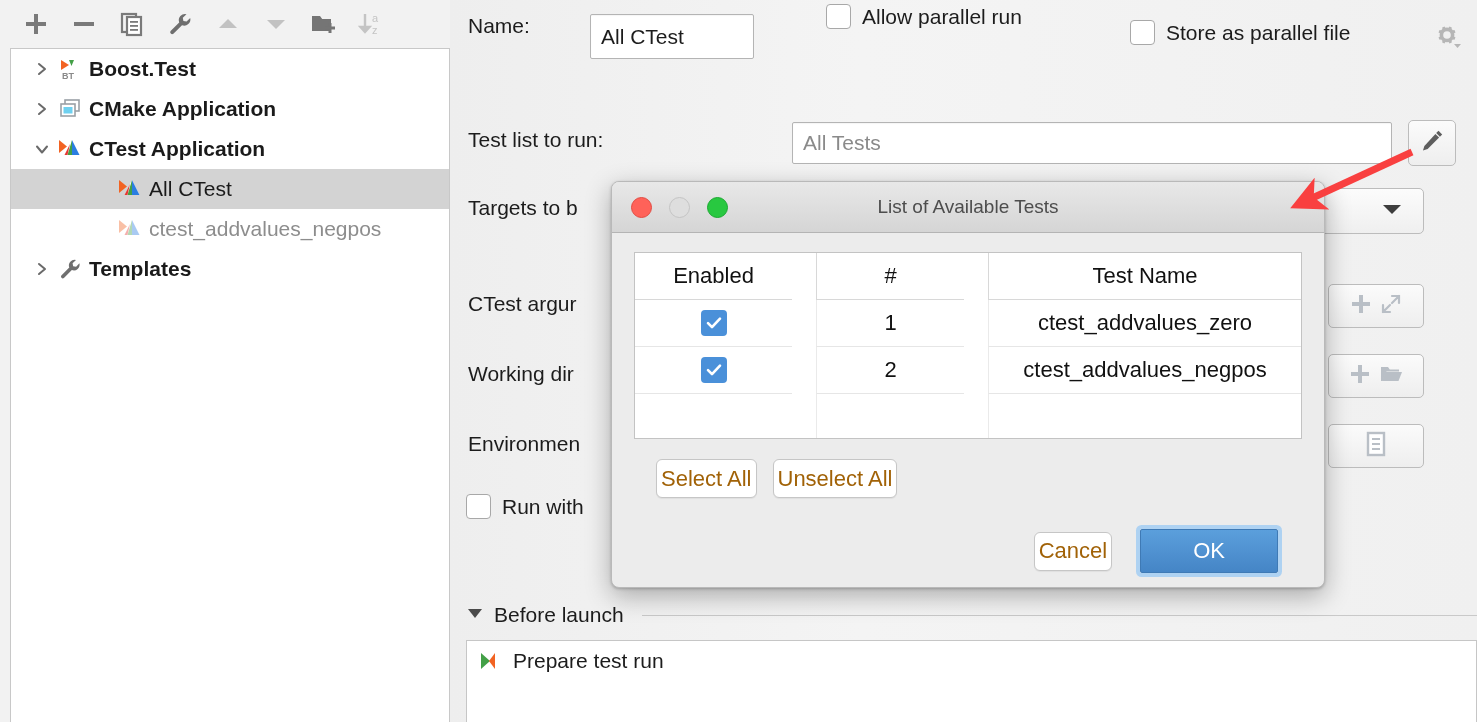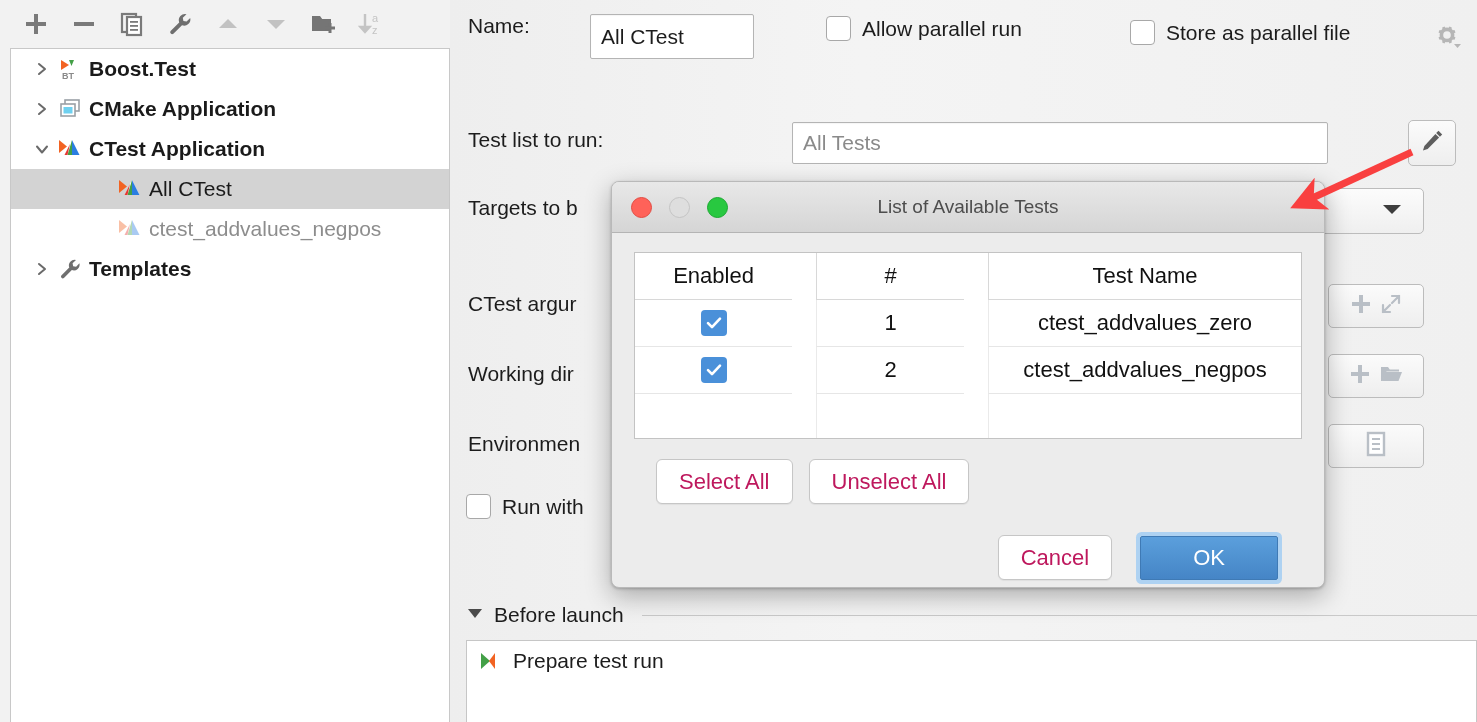--- a/index.html
+++ b/index.html
@@ -104,21 +104,21 @@
   .td-empty { height: 44px; border-bottom: none; }
   .cb-checked {
     width: 26px; height: 26px; background: #4a90d9; border-radius: 4px;
     display: flex; align-items: center; justify-content: center; cursor: pointer;
   }
   .cb-checked svg { display: block; }
 
   #dialog-btns-left { display: flex; gap: 16px; margin: 20px 0 0 22px; }
   .dlg-btn {
     background: #ffffff; border: 1px solid #c6c6c6; border-radius: 6px;
-    font-size: 22px; color: #be185d; height: 45px; padding: 0 22px;
+    font-size: 22px; color: #a16207; height: 39px; padding: 0 4px;
     display: flex; align-items: center; justify-content: center; cursor: pointer;
     box-shadow: 0 1px 1px rgba(0,0,0,0.06);
   }
   #dialog-btns-right { display: flex; gap: 28px; justify-content: flex-end; margin: 31px 24px 0 0; align-items: center; }
   .dlg-btn.primary {
     background: linear-gradient(to bottom, #5b9fdc, #4585c6); color: #fff; border: 1px solid #3f7ab5;
     box-shadow: 0 0 0 4px #aed2f2; height: 44px; padding: 0 52px; border-radius: 2px;
   }
 
   
@@ -280,42 +280,42 @@
     </div>
   </div>
 
   <div id="form">
 
     <div class="frow" style="left:18px; top:14px;">
       <span class="flabel">Name:</span>
     </div>
     <div class="ftext" style="position:absolute; left:140px; top:14px; width:164px; height:45px;">All CTest</div>
 
-    <div class="checkwrap" style="position:absolute; left:376px; top:16px;">
+    <div class="checkwrap" style="position:absolute; left:376px; top:4px;">
       <span class="cbox"></span>
       <span class="clabel">Allow parallel run</span>
     </div>
 
     <div class="checkwrap" style="position:absolute; left:680px; top:20px;">
       <span class="cbox"></span>
       <span class="clabel">Store as parallel file</span>
     </div>
 
     <div style="position:absolute; left:976px; top:16px; width:42px; height:42px; display:flex; align-items:center; justify-content:center; cursor:pointer;">
       <svg width="34" height="34" viewBox="0 0 34 34">
         <path d="M17 7.5l1.6.3.9-1.4 2.3 1-.2 1.6 1.3 1.3 1.6-.2 1 2.3-1.4.9.3 1.6-.3 1.6 1.4.9-1 2.3-1.6-.2-1.3 1.3.2 1.6-2.3 1-.9-1.4-1.6.3-1.6-.3-.9 1.4-2.3-1 .2-1.6-1.3-1.3-1.6.2-1-2.3 1.4-.9-.3-1.6.3-1.6-1.4-.9 1-2.3 1.6.2 1.3-1.3-.2-1.6 2.3-1 .9 1.4z" fill="#b6b6b6"></path>
         <circle cx="17" cy="15" r="3.8" fill="#f0f0f0"></circle>
         <path d="M24 24 L31 24 L27.5 28 Z" fill="#b6b6b6"></path>
       </svg>
     </div>
 
     <div class="frow" style="left:18px; top:128px;">
       <span class="flabel">Test list to run:</span>
     </div>
-    <div class="ftext placeholder" style="position:absolute; left:342px; top:122px; width:536px; height:42px;">All Tests</div>
+    <div class="ftext placeholder" style="position:absolute; left:342px; top:122px; width:600px; height:42px;">All Tests</div>
 
     <div class="frow" style="left:18px; top:196px;">
       <span class="flabel">Targets to b</span>
     </div>
     <div class="combo" style="position:absolute; left:342px; top:188px; width:632px; height:46px;">
       <span>
         <svg width="22" height="14" viewBox="0 0 22 14">
             <path d="M2 3 L11 12 L20 3 Z" fill="#3d3d3d"></path>
           </svg>
       </span>

